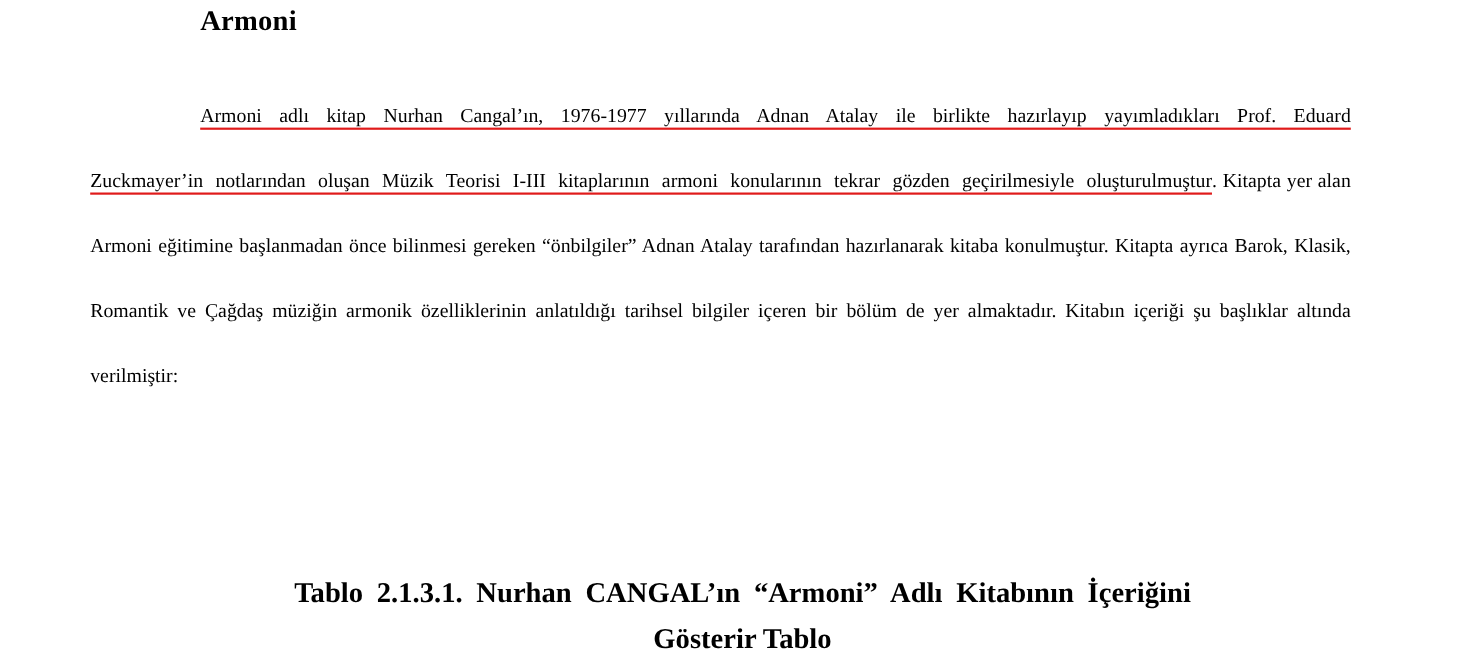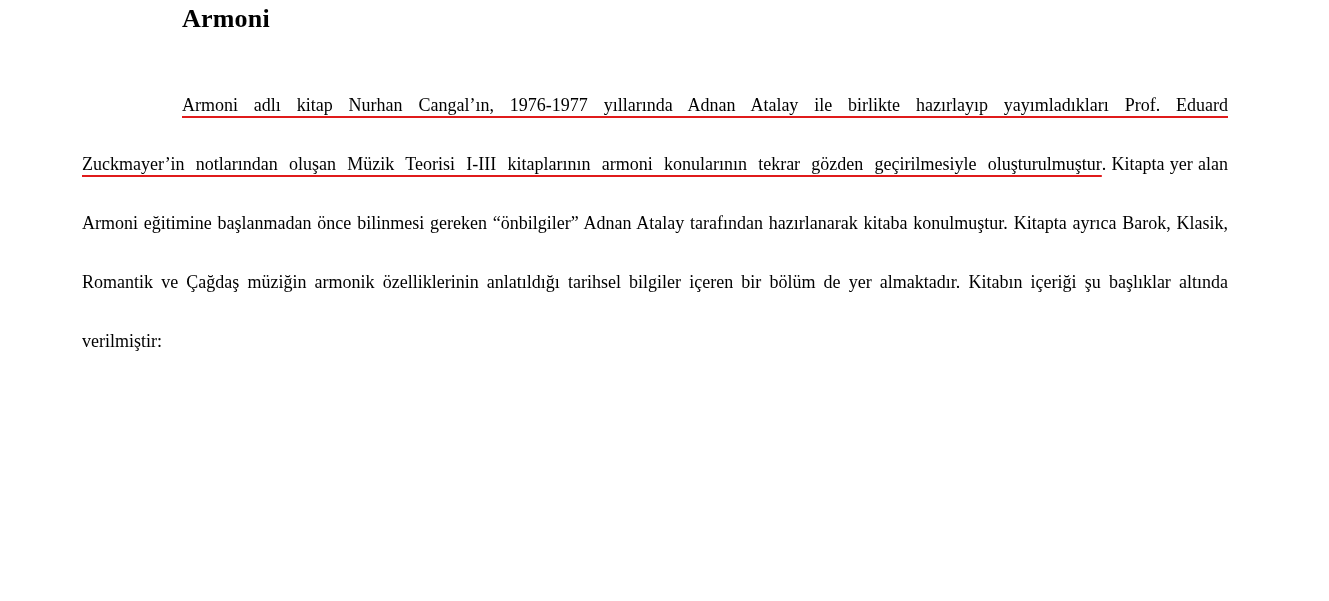--- a/index.html
+++ b/index.html
@@ -72,14 +72,18 @@
 <body>
 
 <div class="page">
 
   <div class="heading">Armoni</div>
 
   <div class="body-block">
     <p class="para"><span class="u spaced">Armoni adlı kitap Nurhan Cangal’ın, 1976-1977 yıllarında Adnan Atalay ile birlikte hazırlayıp yayımladıkları Prof. Eduard Zuckmayer’in notlarından oluşan Müzik Teorisi I-III kitaplarının armoni konularının tekrar gözden geçirilmesiyle oluşturulmuştur</span><span>. Kitapta yer alan Armoni eğitimine başlanmadan önce bilinmesi gereken “önbilgiler” Adnan Atalay tarafından hazırlanarak kitaba konulmuştur. Kitapta ayrıca Barok, Klasik, Romantik ve Çağdaş müziğin armonik özelliklerinin anlatıldığı tarihsel bilgiler içeren bir bölüm de yer almaktadır. Kitabın içeriği şu başlıklar altında verilmiştir:</span></p>
   </div>
 
+  <div class="table-caption">
+    <span class="spaced">Tablo 2.1.3.1. Nurhan CANGAL’ın “Armoni” Adlı Kitabının İçeriğini</span>
+    <span class="caption-line2">Gösterir Tablo</span>
+  </div>
 
 </div>
 
 </body></html>

